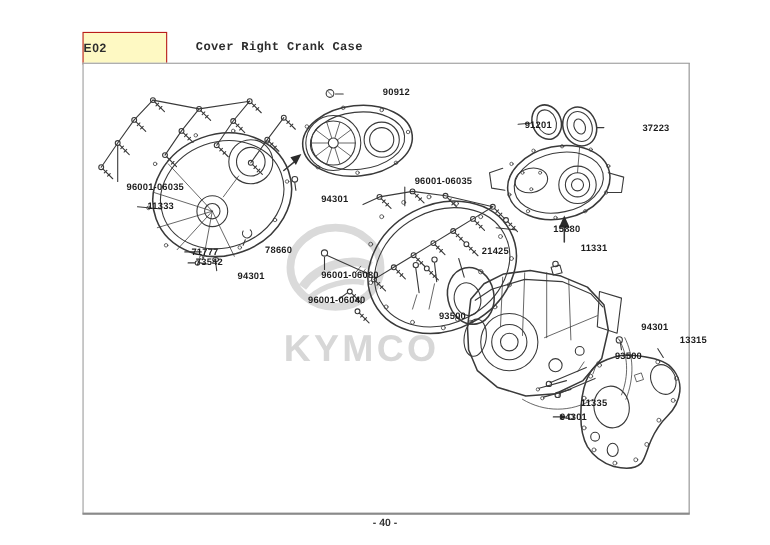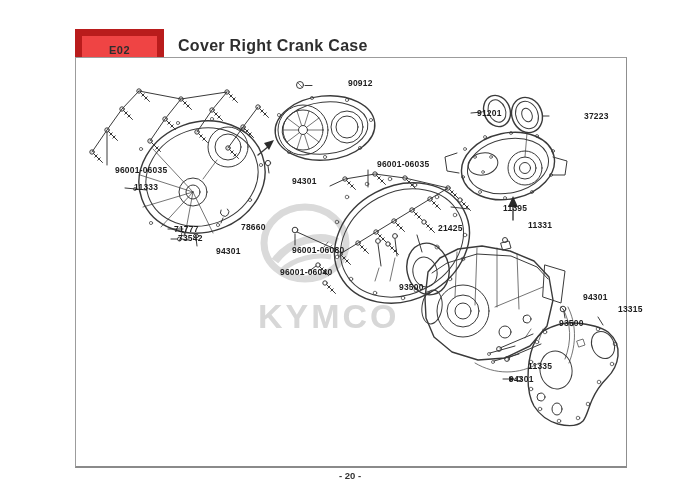--- a/index.html
+++ b/index.html
@@ -1,21 +1,21 @@
 <!DOCTYPE html>
 <html><head>
 <meta charset="utf-8">
 <style>
   html,body{margin:0;padding:0;background:#ffffff;}
   .page{position:relative;width:700px;height:495px;background:#fff;overflow:hidden;
         font-family:"Liberation Sans", sans-serif;}
   .code-box{position:absolute;left:75px;top:29px;width:75px;height:28px;
-        border:7px solid #b91c1c;display:flex;align-items:center;justify-content:center;
-        font-size:11px;font-weight:bold;color:#2e2e2e;letter-spacing:.5px;background:#ef4444;}
-  .title{position:absolute;left:178px;top:37px;font-size:16px;font-weight:bold;color:#2e2e2e;letter-spacing:.3px;}
+        border:1px solid #b91c1c;display:flex;align-items:center;justify-content:flex-start;
+        font-size:11px;font-weight:bold;color:#2e2e2e;letter-spacing:.5px;background:#fef9c3;}
+  .title{position:absolute;left:178px;top:37px;font-size:11px;font-weight:bold;color:#2e2e2e;letter-spacing:.3px;font-family:Liberation Mono, monospace;}
   .frame{position:absolute;left:75px;top:57px;width:550px;height:408px;
         border:1px solid #9c9c9c;border-bottom:2px solid #8a8a8a;border-right:1px solid #8f8f8f;background:#fff;}
   .diagram-svg{position:absolute;left:75px;top:57px;width:551px;height:409px;}
   .plabel{position:absolute;font-size:8.5px;font-weight:bold;color:#1d1d1d;
         white-space:nowrap;letter-spacing:.2px;line-height:1;z-index:5;margin-left:33px;}
   .pagenum{position:absolute;left:0;top:470px;width:700px;text-align:center;
         font-size:9.5px;font-weight:bold;color:#333;}
   .ln{stroke:#3a3a3a;fill:none;stroke-width:1;stroke-linecap:round;stroke-linejoin:round;}
   .thick{stroke-width:1.4;}
   .thin{stroke-width:.7;}
@@ -357,24 +357,24 @@
   <div class="plabel" style="left:141px;top:225px">71777</div>
   <div class="plabel" style="left:145px;top:234px">73542</div>
   <div class="plabel" style="left:183px;top:247px">94301</div>
   <div class="plabel" style="left:208px;top:223px">78660</div>
   <div class="plabel" style="left:259px;top:177px">94301</div>
   <div class="plabel" style="left:344px;top:160px">96001-06035</div>
   <div class="plabel" style="left:259px;top:246px">96001-06080</div>
   <div class="plabel" style="left:247px;top:268px">96001-06040</div>
   <div class="plabel" style="left:405px;top:224px">21425</div>
   <div class="plabel" style="left:366px;top:283px">93500</div>
-  <div class="plabel" style="left:470px;top:204px">11395</div>
+  <div class="plabel" style="left:470px;top:204px">15880</div>
   <div class="plabel" style="left:495px;top:221px">11331</div>
   <div class="plabel" style="left:444px;top:109px">91201</div>
   <div class="plabel" style="left:551px;top:112px">37223</div>
   <div class="plabel" style="left:550px;top:293px">94301</div>
   <div class="plabel" style="left:585px;top:305px">13315</div>
   <div class="plabel" style="left:526px;top:319px">93500</div>
   <div class="plabel" style="left:495px;top:362px">11335</div>
   <div class="plabel" style="left:476px;top:375px">94301</div>
 
-  <div class="pagenum">- 20 -</div>
+  <div class="pagenum">- 40 -</div>
 </div>
 
 </body></html>

